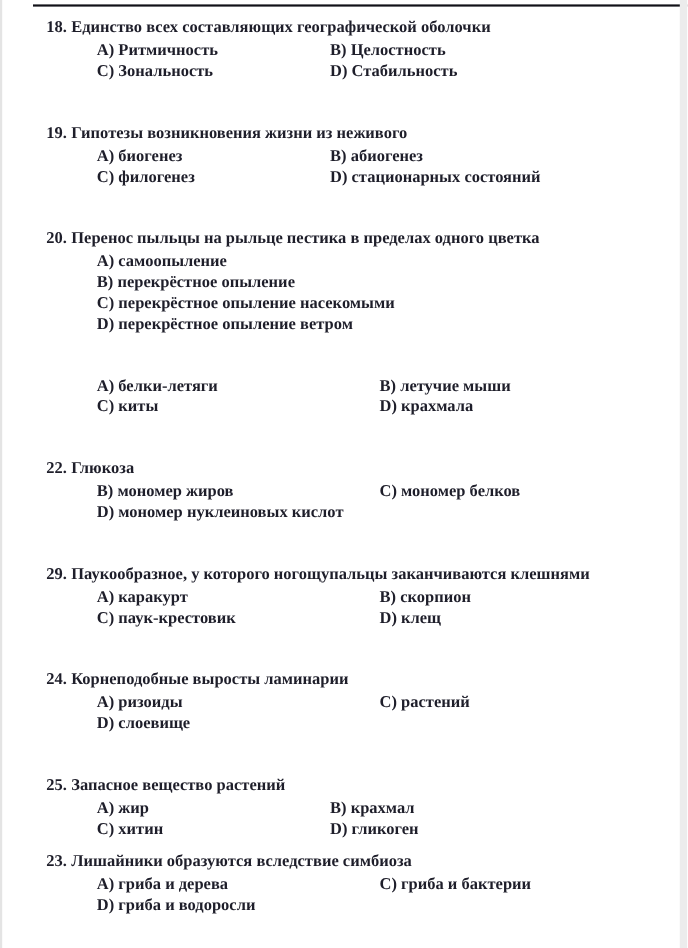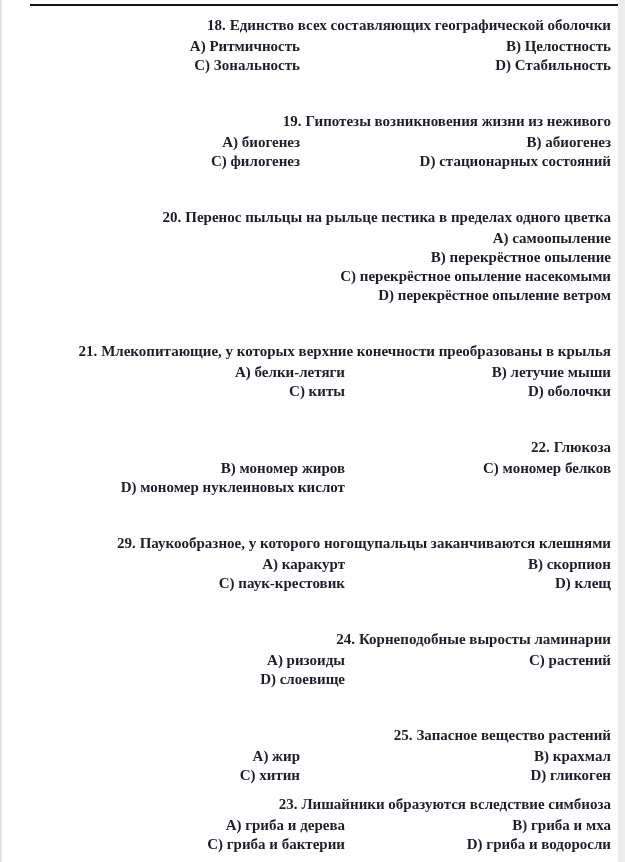--- a/index.html
+++ b/index.html
@@ -7,21 +7,20 @@
     position: relative;
     width: 625px;
     height: 862px;
     background: #ffffff;
     overflow: hidden;
     font-family: "Liberation Serif", "DejaVu Serif", serif;
     font-weight: 700;
     color: #1e1e2a;
     font-size: 15px;
     line-height: 19px;
-    text-align: right;
   }
   .top-rule {
     position: absolute;
     top: 4px;
     left: 30px;
     right: 0;
     height: 2px;
     background: #111118;
   }
   .edge-right {
@@ -94,26 +93,25 @@
       <p class="q-title"><span class="q-num">20.</span><span>Перенос пыльцы на рыльце пестика в пределах одного цветка</span></p>
       <div class="options single">
         <span class="opt">А) самоопыление</span>
         <span class="opt">В) перекрёстное опыление</span>
         <span class="opt">С) перекрёстное опыление насекомыми</span>
         <span class="opt">D) перекрёстное опыление ветром</span>
       </div>
     </div>
 
     <div class="question">
-      <p class="q-title"><span class="q-num">21.</span><span>Млекопитающие, у которых верхние конечности преобразованы в крылья</span></p>
       <div class="options two wide">
         <span class="opt">А) белки-летяги</span>
         <span class="opt">В) летучие мыши</span>
         <span class="opt">С) киты</span>
-        <span class="opt">D) оболочки</span>
+        <span class="opt">D) крахмала</span>
       </div>
     </div>
 
     <div class="question">
       <p class="q-title"><span class="q-num">22.</span><span>Глюкоза</span></p>
       <div class="options two wide">
         <span class="opt">В) мономер жиров</span>
         <span class="opt">С) мономер белков</span>
         <span class="opt">D) мономер нуклеиновых кислот</span>
       </div>
@@ -145,20 +143,19 @@
         <span class="opt">В) крахмал</span>
         <span class="opt">С) хитин</span>
         <span class="opt">D) гликоген</span>
       </div>
     </div>
 
     <div class="question">
       <p class="q-title"><span class="q-num">23.</span><span>Лишайники образуются вследствие симбиоза</span></p>
       <div class="options two wide">
         <span class="opt">А) гриба и дерева</span>
-        <span class="opt">В) гриба и мха</span>
         <span class="opt">С) гриба и бактерии</span>
         <span class="opt">D) гриба и водоросли</span>
       </div>
     </div>
 
   </div>
 </div>
 
 </body></html>

